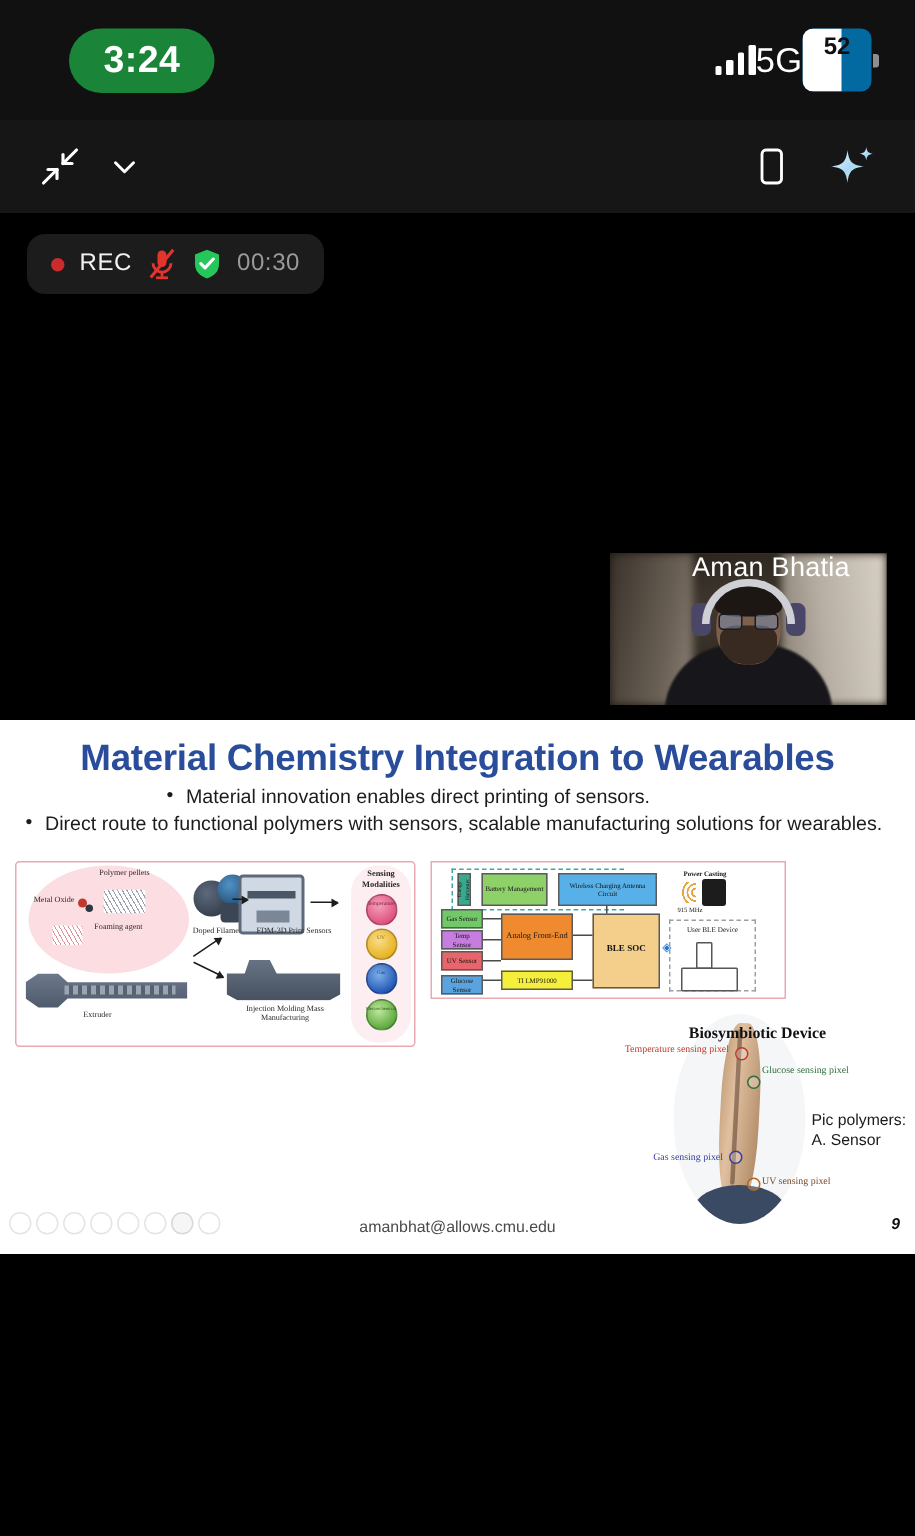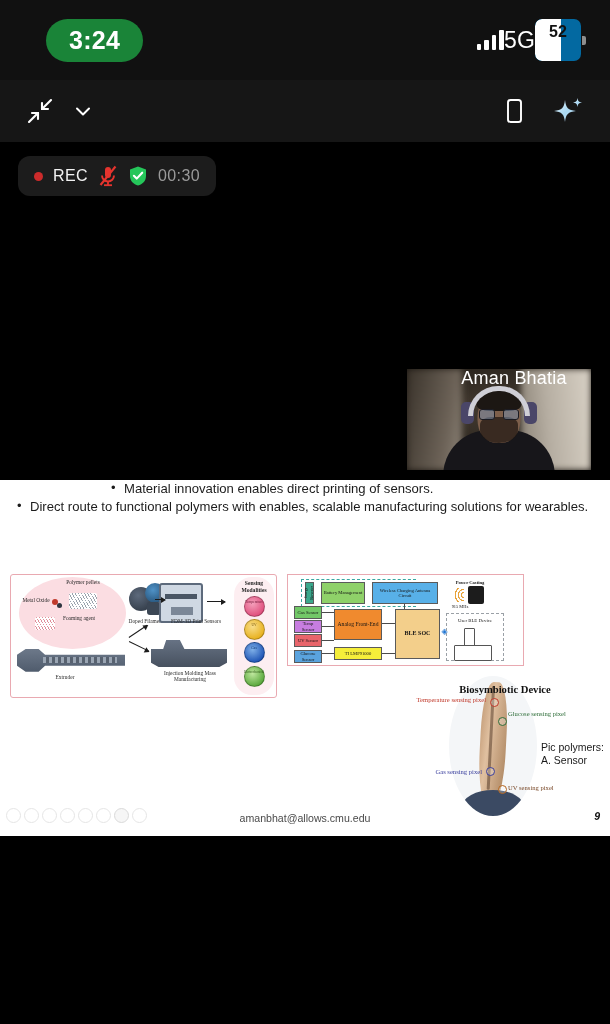--- a/index.html
+++ b/index.html
@@ -734,23 +734,24 @@
     <div class="vid-band"></div>
     <div class="vid-glasses">
         <span></span>
         <span></span>
       </div>
   </div>
 </div>
 <div class="vid-name">Aman Bhatia</div>
 
 <div class="slide">
+  <div class="slide-title">Material Chemistry Integration to Wearables</div>
   <ul class="slide-bullets">
     <li class="centered">Material innovation enables direct printing of sensors.</li>
-    <li>Direct route to functional polymers with enables, scalable manufacturing solutions for wearables.</li>
+    <li>Direct route to functional polymers with sensors, scalable manufacturing solutions for wearables.</li>
   </ul>
 
   <div class="fig-left">
     <div class="blob"></div>
 
     <div class="f-lbl" style="left:10px;top:22px;width:30px;">Metal Oxide</div>
     <div class="mini-ic" style="left:41px;top:24px;width:6px;height:6px;background:#c0392b;"></div>
     <div class="mini-ic" style="left:46px;top:28px;width:5px;height:5px;background:#2f3640;"></div>
 
     <div class="f-lbl" style="left:50px;top:4px;width:44px;">Polymer pellets</div>

